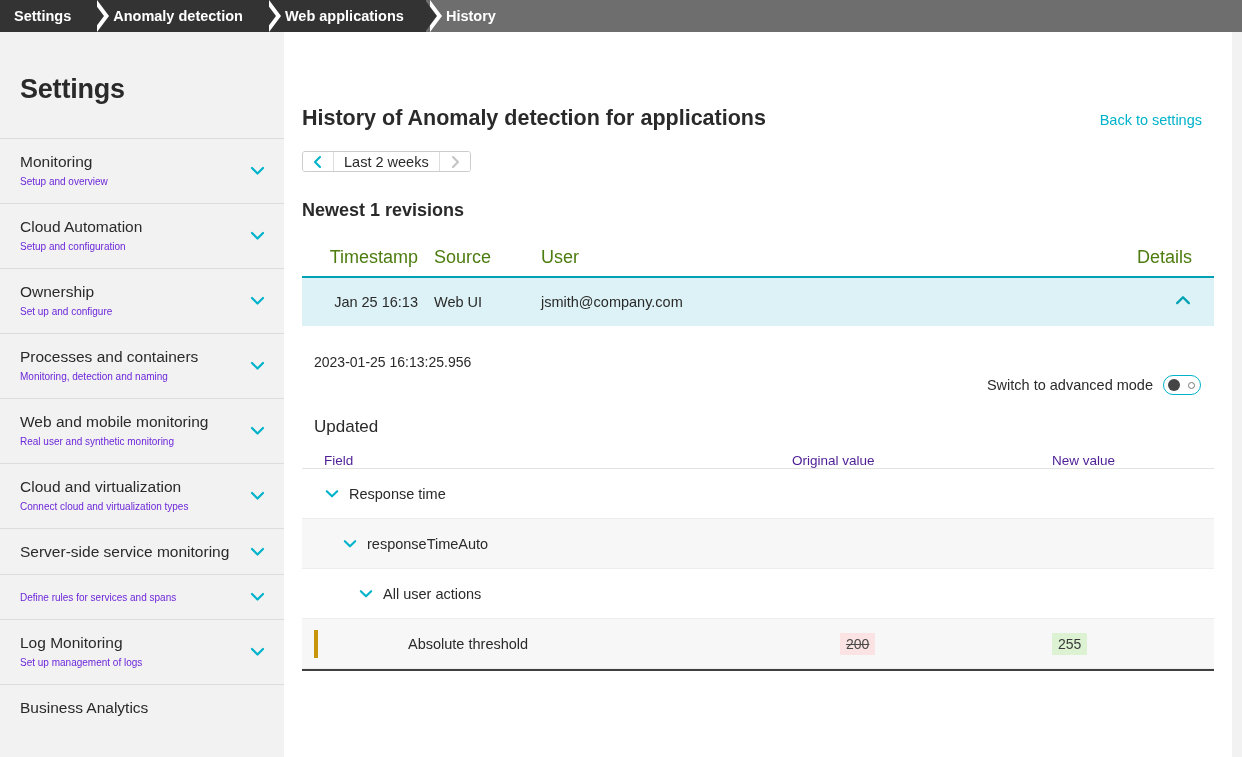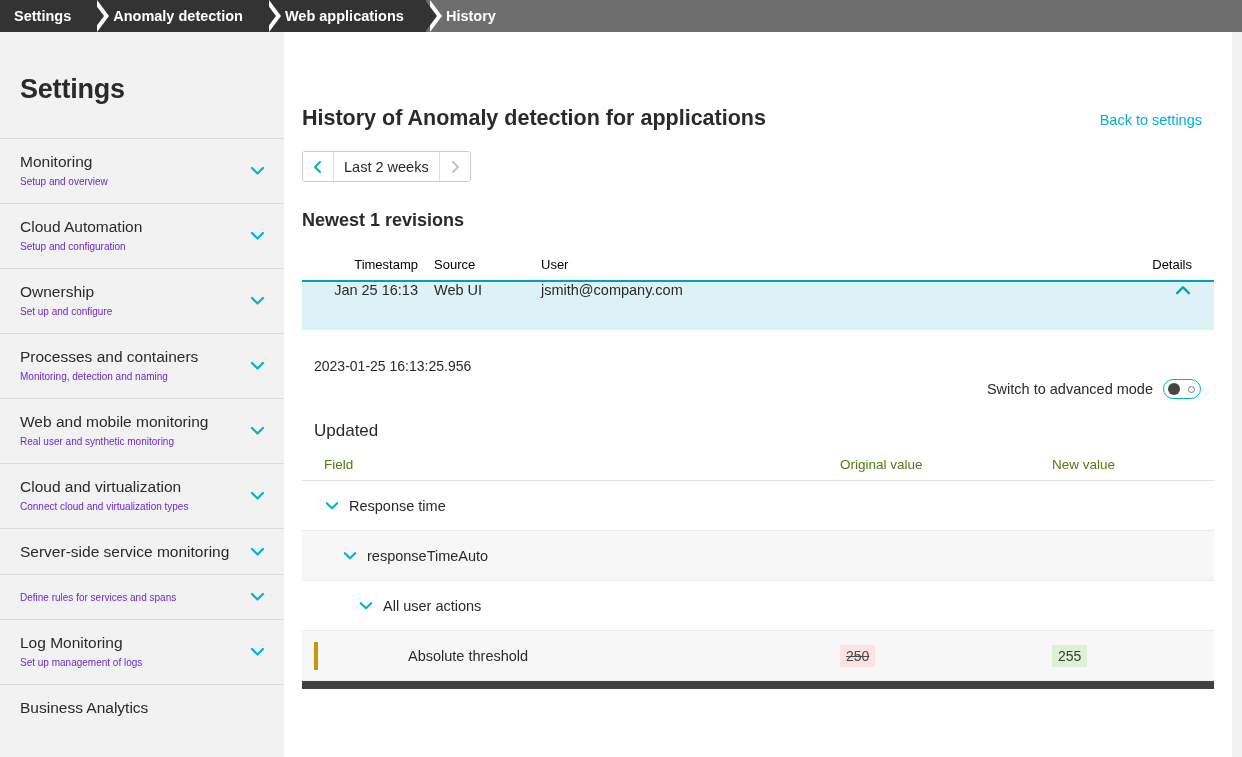--- a/index.html
+++ b/index.html
@@ -166,21 +166,21 @@
     font-size: 14.5px;
     color: #2a2a2a;
     background: transparent;
     padding-right: 10px;
   }
   .search-box input::placeholder { color: #9a9a9a; }
 
   .daterange {
     display: flex;
     align-items: stretch;
-    height: 31px;
+    height: 21px;
     border: 1px solid #cccccc;
     border-radius: 3px;
     background: #fff;
     overflow: hidden;
   }
   .dr-btn {
     width: 30px;
     display: flex;
     align-items: center;
     justify-content: center;
@@ -206,50 +206,50 @@
     padding: 28px 0 0 18px;
   }
 
   
   .rev-table {
     margin: 26px 18px 0 18px;
   }
   .rev-thead {
     display: flex;
     align-items: flex-end;
-    font-size: 13px;
-    color: #000000;
+    font-size: 18px;
+    color: #4d7c0f;
     padding-bottom: 8px;
     border-bottom: 2px solid #00a1b2;
   }
   .c-ts   { width: 116px; text-align: right; padding-right: 0; }
   .c-src  { width: 108px; padding-left: 16px; }
   .c-user { flex: 1;      padding-left: 15px; }
   .c-det  { width: 88px;  text-align: right; padding-right: 22px; }
 
   .rev-row {
     display: flex;
-    align-items: flex-start;
+    align-items: center;
     height: 48px;
     background: #ddf2f6;
     font-size: 14.5px;
     color: #2a2a2a;
     cursor: pointer;
   }
   .rev-row .c-det {
     display: flex;
     justify-content: flex-end;
     align-items: center;
   }
 
   
   .detail {
     margin: 0 18px 0 18px;
     padding-top: 18px;
-    border-bottom: 8px solid #404040;
+    border-bottom: 2px solid #404040;
   }
   .detail-ts {
     font-size: 14px;
     color: #2a2a2a;
     padding: 10px 0 0 12px;
   }
   .adv-row {
     display: flex;
     align-items: center;
     justify-content: flex-end;
@@ -284,23 +284,24 @@
   .updated-head {
     font-size: 17px;
     color: #2a2a2a;
     padding: 22px 0 0 12px;
   }
 
   .f-table { margin-top: 16px; }
   .f-thead {
     display: flex;
     font-size: 13.5px;
-    color: #4d7c0f;
-    padding: 0 0 8px 0;
+    color: #4c1d95;
+    padding: 0 0 0 0;
     border-bottom: 1px solid #e2e2e2;
+    gap: 48px;
   }
   .fc-field { flex: 1; padding-left: 22px; }
   .fc-orig  { width: 212px; }
   .fc-new   { width: 162px; }
 
   .f-row {
     position: relative;
     display: flex;
     align-items: center;
     min-height: 50px;
@@ -531,20 +532,20 @@
               <span>All user actions</span>
             </div>
             <div class="fc-orig"></div>
             <div class="fc-new"></div>
           </div>
           <div class="f-row lvl-4 shaded">
             <div class="marker-bar"></div>
             <div class="fc-field">
               <span>Absolute threshold</span>
             </div>
-            <div class="fc-orig"><span class="val-old">250</span></div>
+            <div class="fc-orig"><span class="val-old">200</span></div>
             <div class="fc-new"><span class="val-new">255</span></div>
           </div>
         </div>
     </div>
   </div>
 
 </div>
 
 </body></html>

